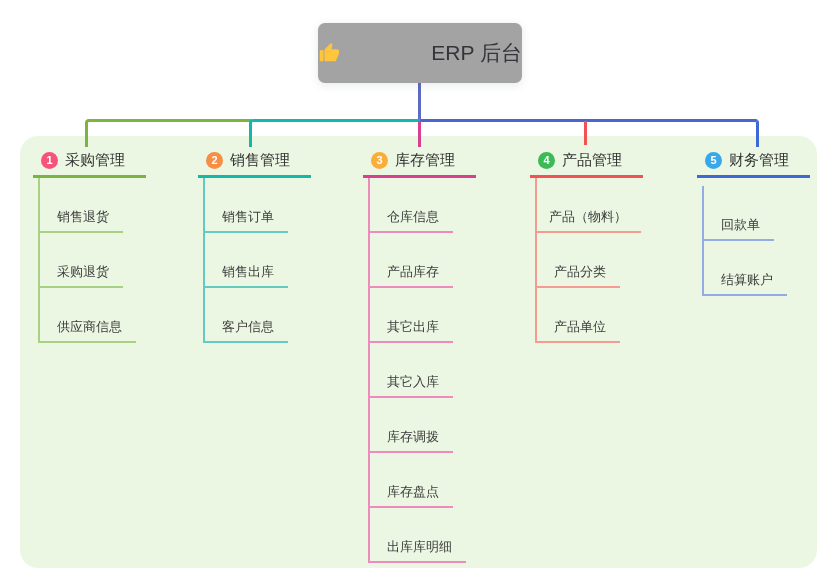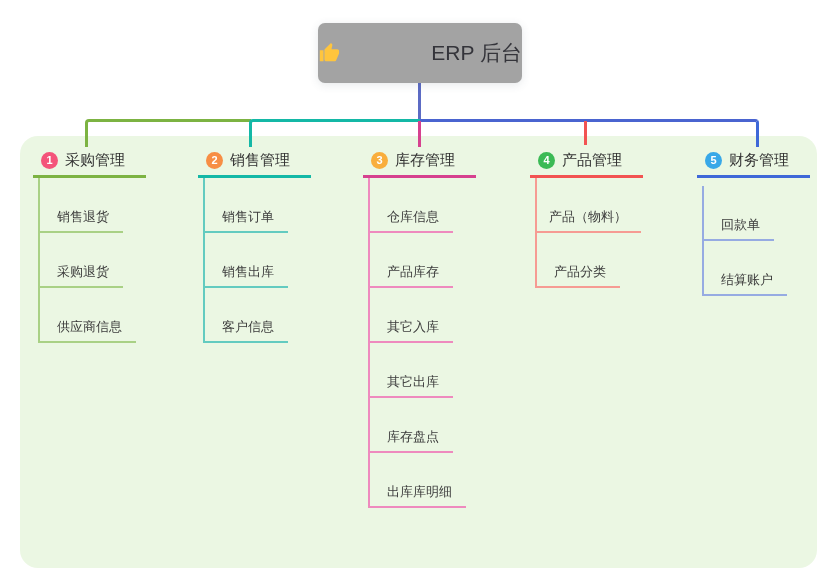--- a/index.html
+++ b/index.html
@@ -94,34 +94,36 @@
         </div>
       </div>
       <div class="branch" style="left: 363px;">
         <div class="branch-header" style="border-bottom-color: rgb(214, 65, 143);">
           <span class="badge" style="background: rgb(249, 174, 60);">3</span>
           <span>库存管理</span>
         </div>
         <div class="children" style="border-left-color: rgb(238, 138, 190);">
           <div class="child" style="border-bottom-color: rgb(238, 138, 190);">仓库信息</div>
           <div class="child" style="border-bottom-color: rgb(238, 138, 190);">产品库存</div>
+          <div class="child" style="border-bottom-color: rgb(238, 138, 190);">其它出库</div>
           <div class="child" style="border-bottom-color: rgb(238, 138, 190);">其它入库</div>
-          <div class="child" style="border-bottom-color: rgb(238, 138, 190);">其它出库</div>
+          <div class="child" style="border-bottom-color: rgb(238, 138, 190);">库存调拨</div>
           <div class="child" style="border-bottom-color: rgb(238, 138, 190);">库存盘点</div>
           <div class="child" style="border-bottom-color: rgb(238, 138, 190); text-align: center;">出库库明细</div>
         </div>
       </div>
       <div class="branch" style="left: 530px;">
         <div class="branch-header" style="border-bottom-color: rgb(242, 83, 82);">
           <span class="badge" style="background: rgb(59, 186, 85);">4</span>
           <span>产品管理</span>
         </div>
         <div class="children" style="border-left-color: rgb(246, 155, 147);">
           <div class="child" style="border-bottom-color: rgb(246, 155, 147); padding-left: 12px;">产品（物料）</div>
           <div class="child" style="border-bottom-color: rgb(246, 155, 147);">产品分类</div>
+          <div class="child" style="border-bottom-color: rgb(246, 155, 147);">产品单位</div>
         </div>
       </div>
       <div class="branch" style="left: 697px;">
         <div class="branch-header" style="border-bottom-color: rgb(62, 104, 216);">
           <span class="badge" style="background: rgb(56, 168, 232);">5</span>
           <span>财务管理</span>
         </div>
         <div class="children" style="border-left-color: rgb(150, 171, 226);">
           <div class="child" style="border-bottom-color: rgb(150, 171, 226); margin-top: 8px;">回款单</div>
           <div class="child" style="border-bottom-color: rgb(150, 171, 226);">结算账户</div>

